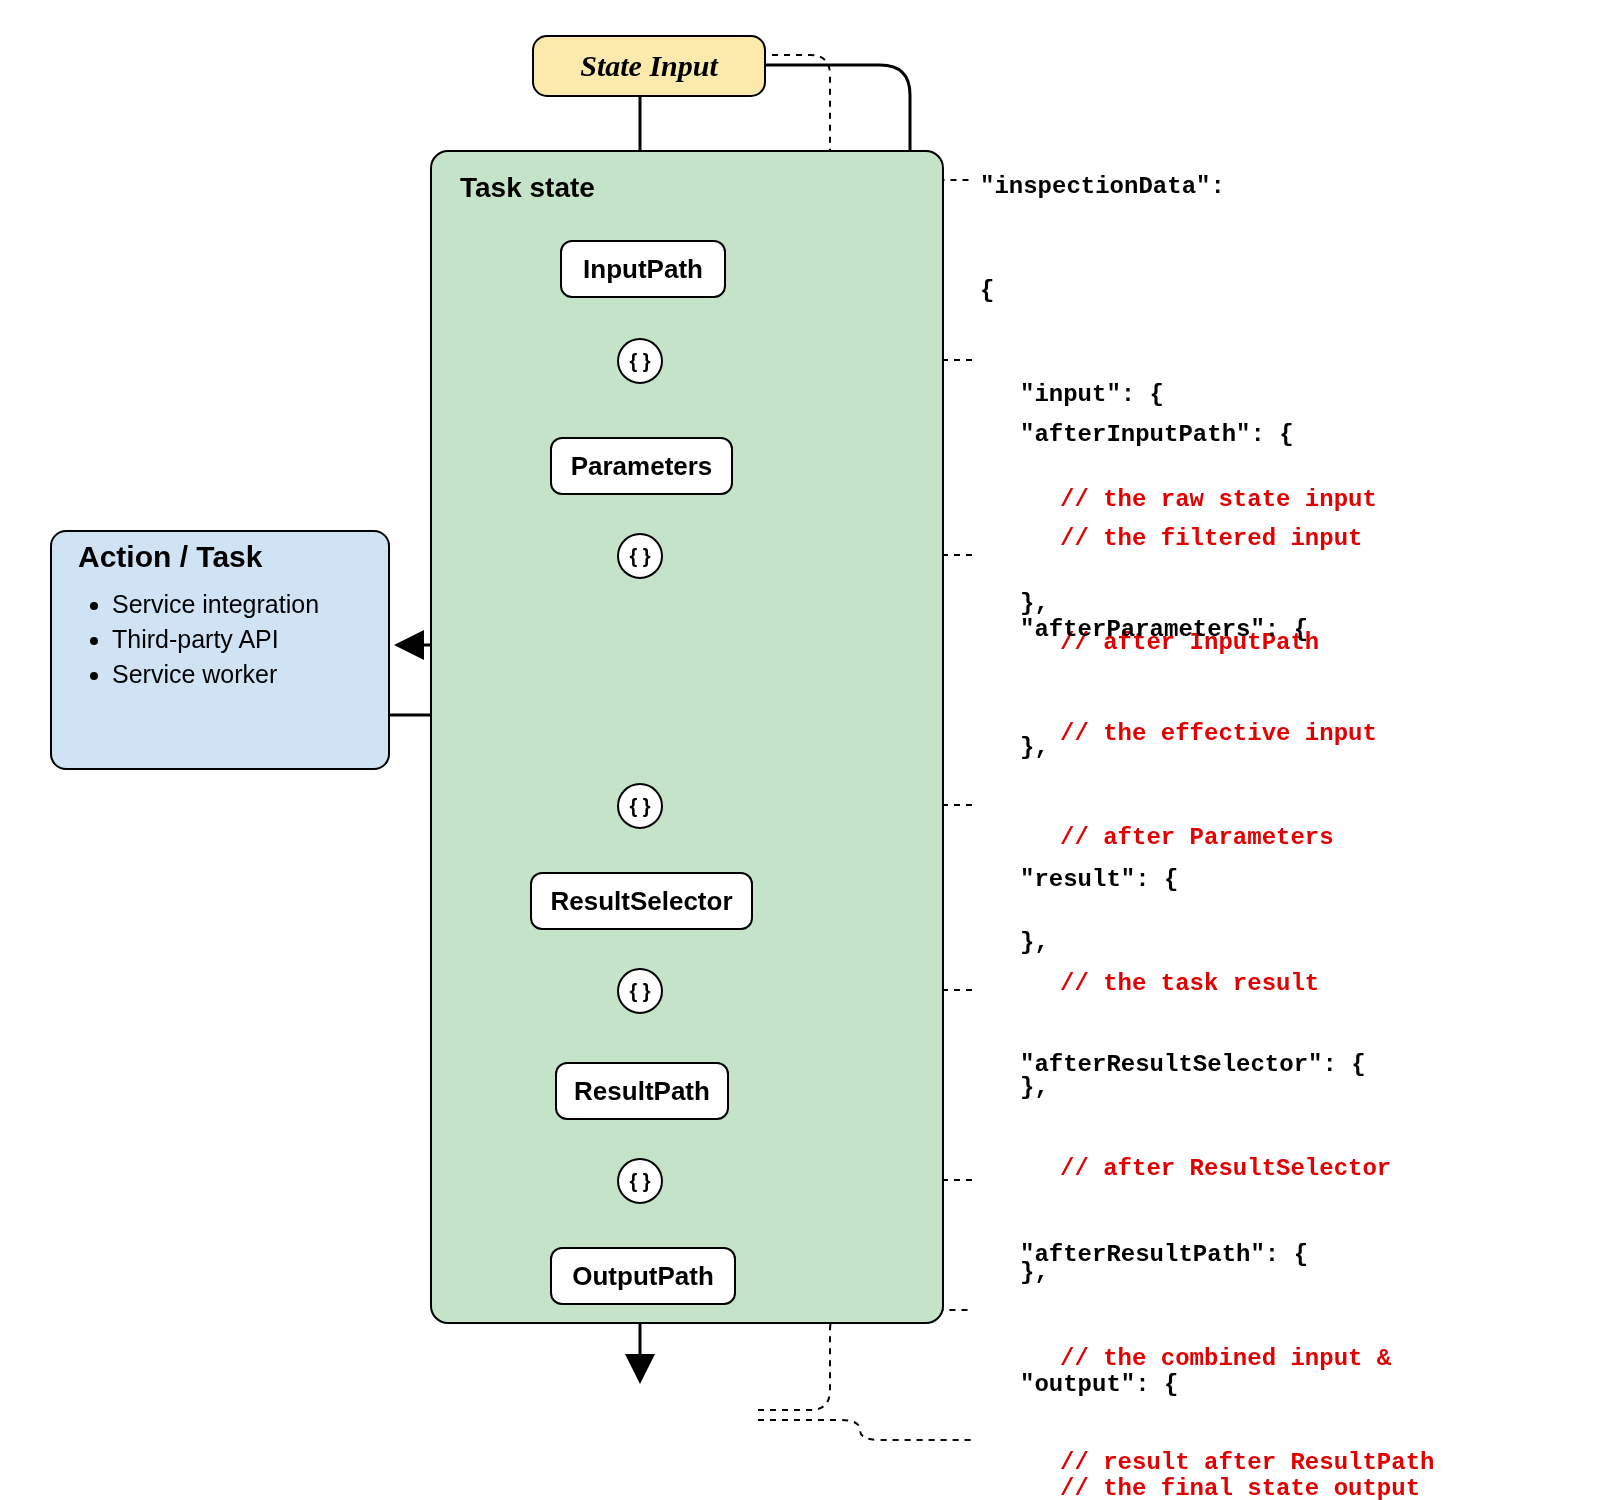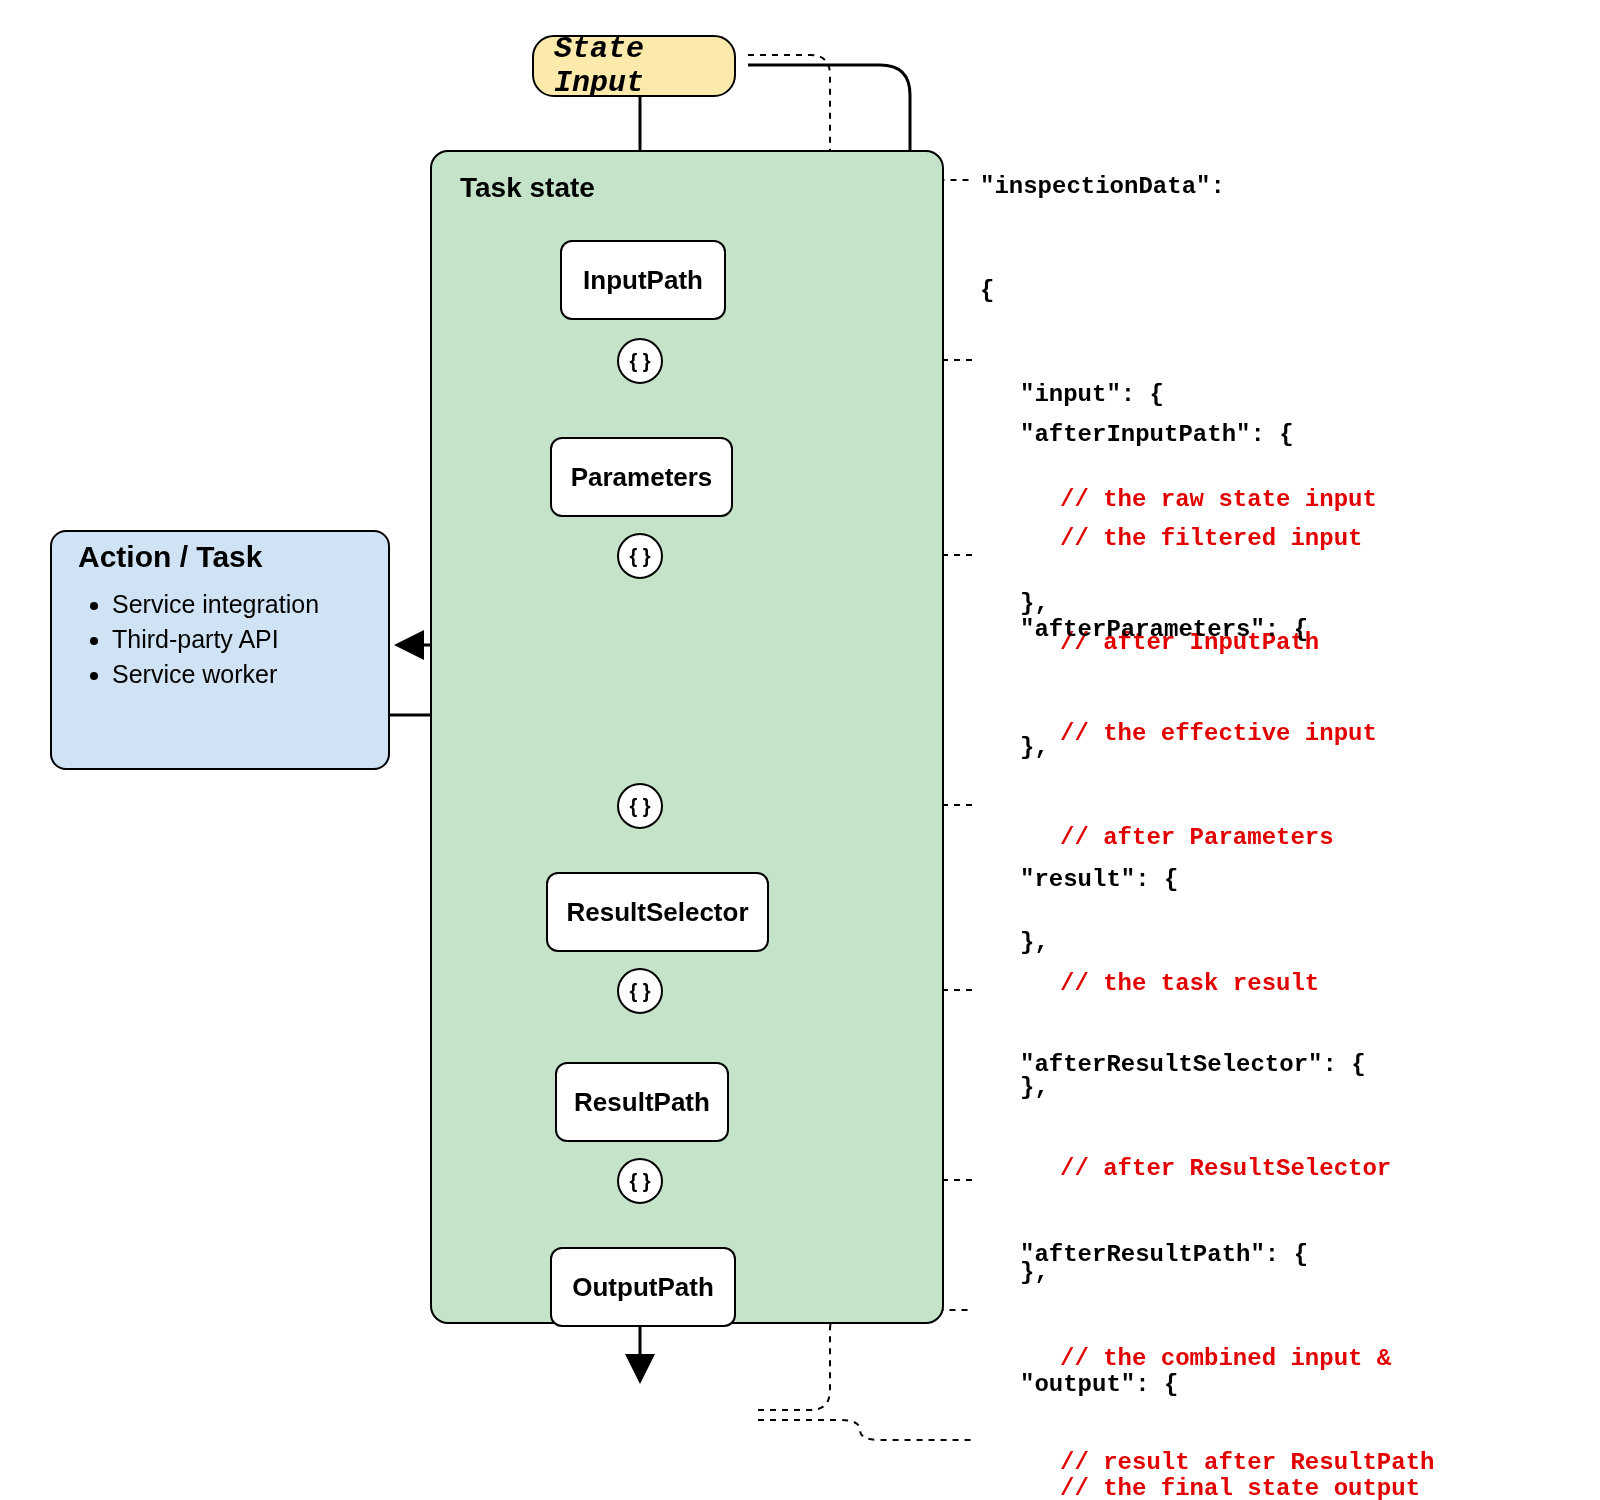--- a/index.html
+++ b/index.html
@@ -28,44 +28,44 @@
     width: 510px;
     height: 1170px;
     background: #c5e3c8;
     border: 2px solid #000;
     border-radius: 18px;
   }
   .state-box {
     position: absolute;
     background: #fce9ac;
     border: 2px solid #000;
-    border-radius: 22px;
-    font-family: Liberation Mono, monospace;
+    border-radius: 15px;
+    font-family: Liberation Serif, serif;
     font-style: italic;
     font-weight: 700;
     font-size: 30px;
     color: #000;
     display: flex;
     align-items: center;
     justify-content: center;
-    padding: 10px 20px;
+    padding: 10px 35px;
   }
   .step-box {
     position: absolute;
     background: #ffffff;
     border: 2px solid #000;
     border-radius: 12px;
     font-family: Arial, Helvetica, sans-serif;
     font-weight: 700;
     font-size: 26px;
     color: #000;
     display: flex;
     align-items: center;
     justify-content: center;
-    padding: 21px 22px;
+    padding: 10px 22px;
   }
   .braces-node {
     position: absolute;
     width: 42px;
     height: 42px;
     border-radius: 50%;
     background: #ffffff;
     border: 2px solid #000;
     display: flex;
     align-items: center;
@@ -167,21 +167,21 @@
     <path d="M 758 1420 L 840 1420 Q 860 1420 860 1430 L 860 1430 Q 860 1440 880 1440 L 972 1440" stroke="#000" stroke-width="2" stroke-dasharray="6 6" fill="none"></path>
   </svg>
 
   <div class="green-panel"></div>
   <div class="task-title" style="left:460px; top:172px;">Task state</div>
 
   <div class="state-box" style="left:532px; top:35px; width:160px; height:38px;">State Input</div>
 
   <div class="step-box" style="left:560px; top:240px; width:118px; height:34px;">InputPath</div>
   <div class="step-box" style="left:550px; top:437px; width:135px; height:34px;">Parameters</div>
-  <div class="step-box" style="left:546px; top:872px; width:175px; height:34px;">ResultSelector</div>
+  <div class="step-box" style="left:530px; top:872px; width:175px; height:34px;">ResultSelector</div>
   <div class="step-box" style="left:555px; top:1062px; width:126px; height:34px;">ResultPath</div>
   <div class="step-box" style="left:550px; top:1247px; width:138px; height:34px;">OutputPath</div>
 
   <div class="braces-node" style="left:617px; top:338px;">{ }</div>
   <div class="braces-node" style="left:617px; top:533px;">{ }</div>
   <div class="braces-node" style="left:617px; top:783px;">{ }</div>
   <div class="braces-node" style="left:617px; top:968px;">{ }</div>
   <div class="braces-node" style="left:617px; top:1158px;">{ }</div>
 
   <div class="action-box">

